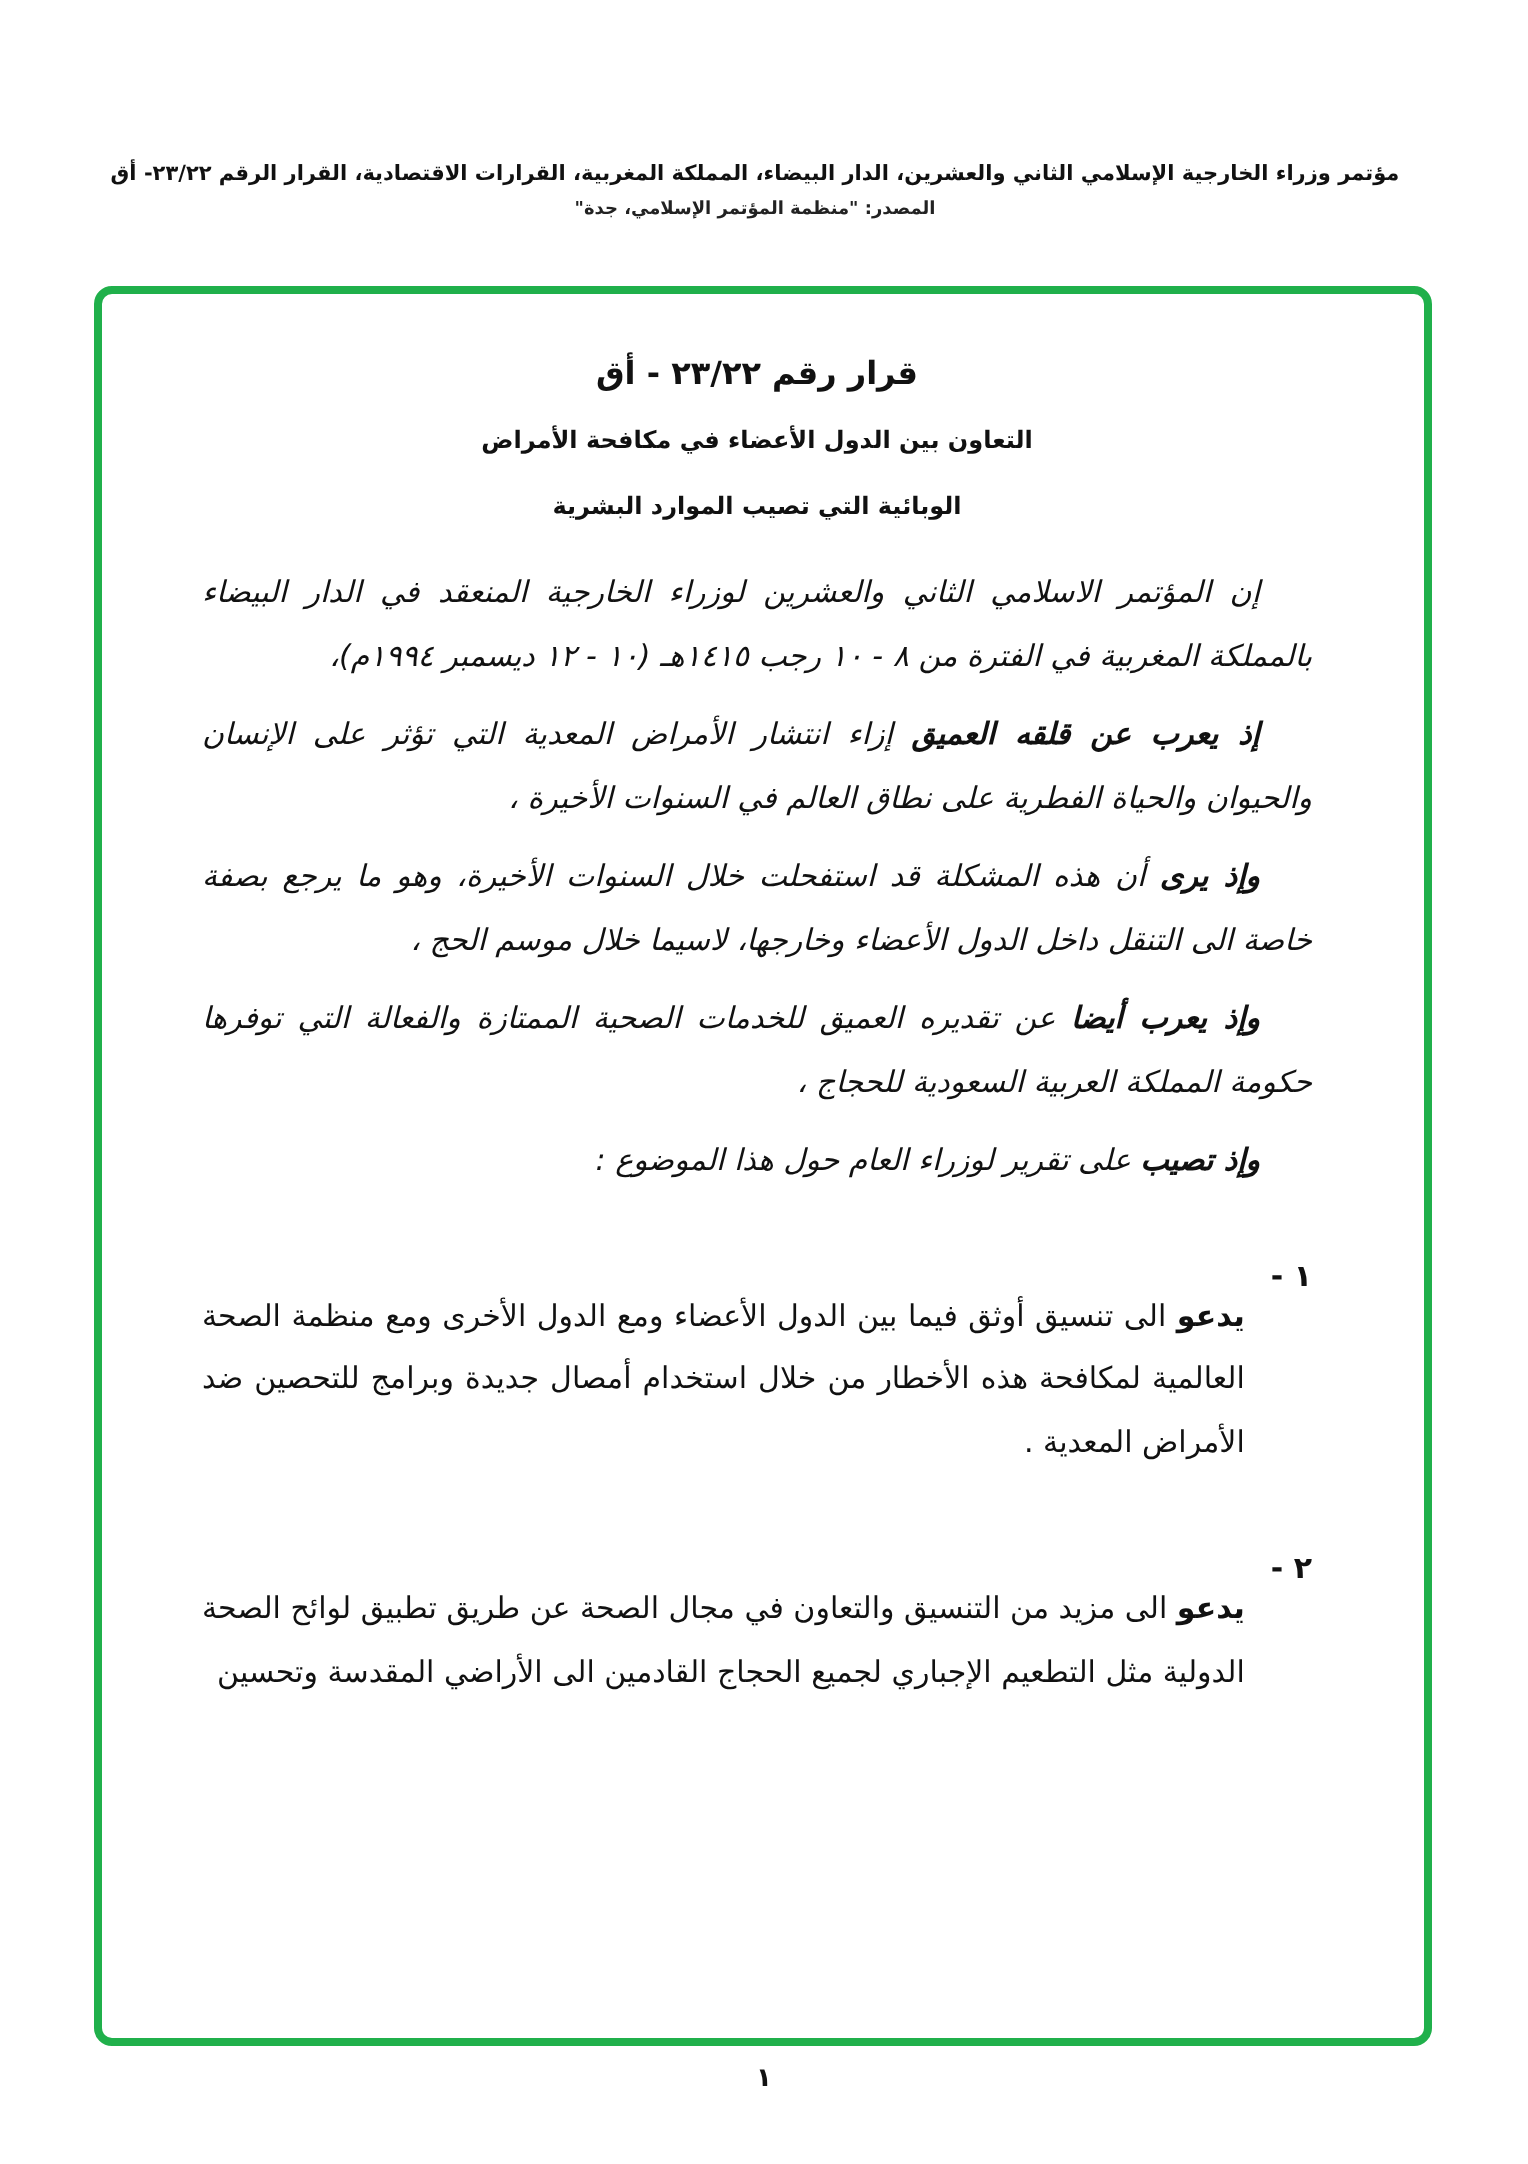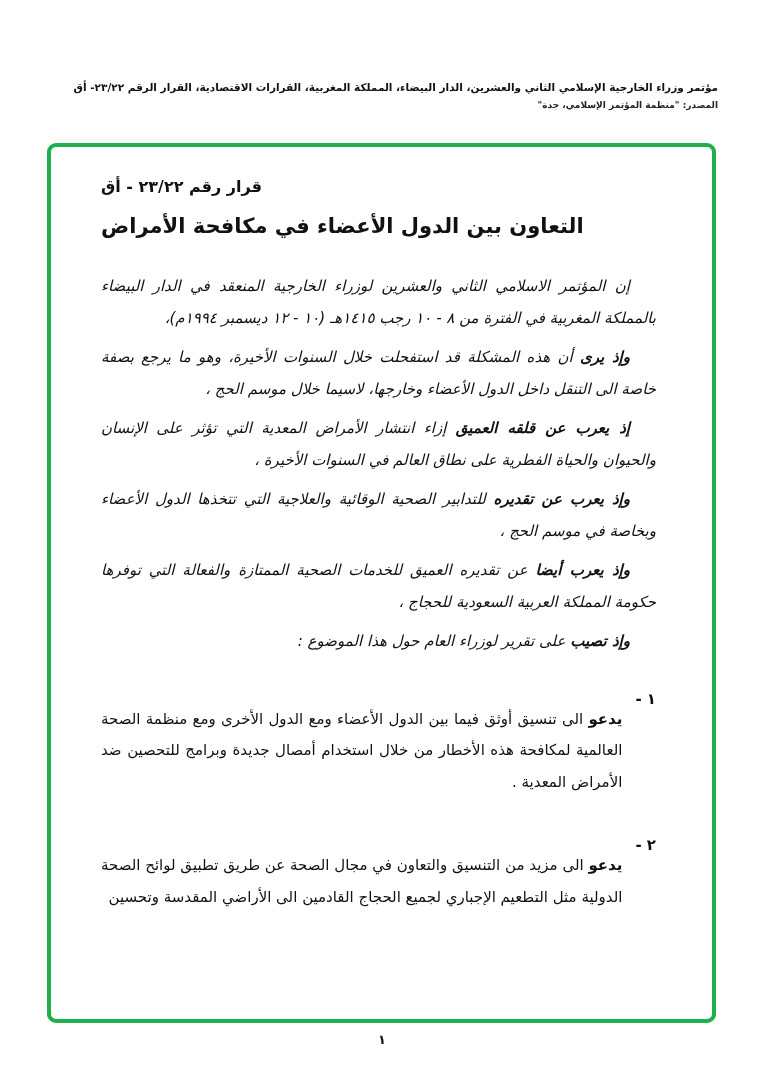--- a/index.html
+++ b/index.html
@@ -7,36 +7,36 @@
   body {
     width: 764px; height: 1082px;
     background: #ffffff;
     position: relative;
     font-family: "DejaVu Sans", sans-serif;
     color: #111111;
     direction: rtl;
   }
   .doc-header {
     position: absolute; top: 80px; right: 46px; left: 37px;
-    direction: rtl; text-align: right;
+    direction: rtl; text-align: center;
   }
   .doc-header .line1 { font-size: 10.5px; font-weight: bold; line-height: 1.5; }
   .doc-header .line2 { font-size: 9px; font-weight: bold; margin-top: 4px; color: #222; }
   .green-box {
     position: absolute; top: 143px; left: 47px;
     width: 669px; height: 880px;
     border: 4px solid #20b04b;
     border-radius: 9px;
     direction: rtl;
     padding: 30px 56px 0 50px;
     overflow: hidden;
   }
-  .title-block { text-align: left; font-weight: bold; margin-bottom: 32px; }
+  .title-block { text-align: center; font-weight: bold; margin-bottom: 20px; }
   .title-line { font-size: 16px; margin-bottom: 16px; line-height: 1.25; }
-  .title-line.subject { font-size: 21px; margin-bottom: 18px; }
+  .title-line.subject { font-size: 12px; margin-bottom: 18px; }
   .body-text { font-size: 15px; }
   .para {
     margin: 0 0 8px 0;
     text-indent: 26px;
     text-align: justify;
     line-height: 2.1;
     font-style: italic;
   }
   .lead { font-weight: bold; }
   .items { margin-top: 26px; }
@@ -58,30 +58,30 @@
 <div class="doc-header">
   <div class="line1">مؤتمر وزراء الخارجية الإسلامي الثاني والعشرين، الدار البيضاء، المملكة المغربية، القرارات الاقتصادية، القرار الرقم ٢٣/٢٢- أق</div>
   <div class="line2">المصدر:  "منظمة المؤتمر الإسلامي، جدة"</div>
 </div>
 
 <div class="green-box">
 
   <div class="title-block">
     <div class="title-line">قرار رقم ٢٣/٢٢ - أق</div>
     <div class="title-line subject">التعاون بين الدول الأعضاء في مكافحة الأمراض</div>
+    <div class="title-line subject">الوبائية التي تصيب الموارد البشرية</div>
   </div>
 
   <div class="body-text">
     <p class="para"><span>إن المؤتمر الاسلامي الثاني والعشرين لوزراء الخارجية المنعقد في الدار البيضاء بالمملكة المغربية في الفترة من ٨ - ١٠ رجب ١٤١٥هـ (١٠ - ١٢ ديسمبر ١٩٩٤م)،</span></p>
 
+    <p class="para"><span class="lead">إذ يعرب عن قلقه العميق</span> <span>إزاء انتشار الأمراض المعدية التي تؤثر على الإنسان والحيوان والحياة الفطرية على نطاق العالم في السنوات الأخيرة ،</span></p>
+
     <p class="para"><span class="lead">وإذ يرى</span> <span>أن هذه المشكلة قد استفحلت خلال السنوات الأخيرة، وهو ما يرجع بصفة خاصة الى التنقل داخل الدول الأعضاء وخارجها، لاسيما خلال موسم الحج ،</span></p>
 
-    <p class="para"><span class="lead">إذ يعرب عن قلقه العميق</span> <span>إزاء انتشار الأمراض المعدية التي تؤثر على الإنسان والحيوان والحياة الفطرية على نطاق العالم في السنوات الأخيرة ،</span></p>
-
-    <p class="para"><span class="lead">وإذ يعرب عن تقديره</span> <span>للتدابير الصحية الوقائية والعلاجية التي تتخذها الدول الأعضاء وبخاصة في موسم الحج ،</span></p>
 
     <p class="para"><span class="lead">وإذ يعرب أيضا</span> <span>عن تقديره العميق للخدمات الصحية الممتازة والفعالة التي توفرها حكومة المملكة العربية السعودية للحجاج ،</span></p>
 
     <p class="para"><span class="lead">وإذ تصيب</span> <span>على تقرير لوزراء العام حول هذا الموضوع :</span></p>
 
     <div class="items">
 
       <div class="item">
         <span class="item-number">١ -</span>
         <div class="item-body"><span class="lead">يدعو</span> <span>الى تنسيق أوثق فيما بين الدول الأعضاء ومع الدول الأخرى ومع منظمة الصحة العالمية لمكافحة هذه الأخطار من خلال استخدام أمصال جديدة وبرامج للتحصين ضد الأمراض المعدية .</span></div>

